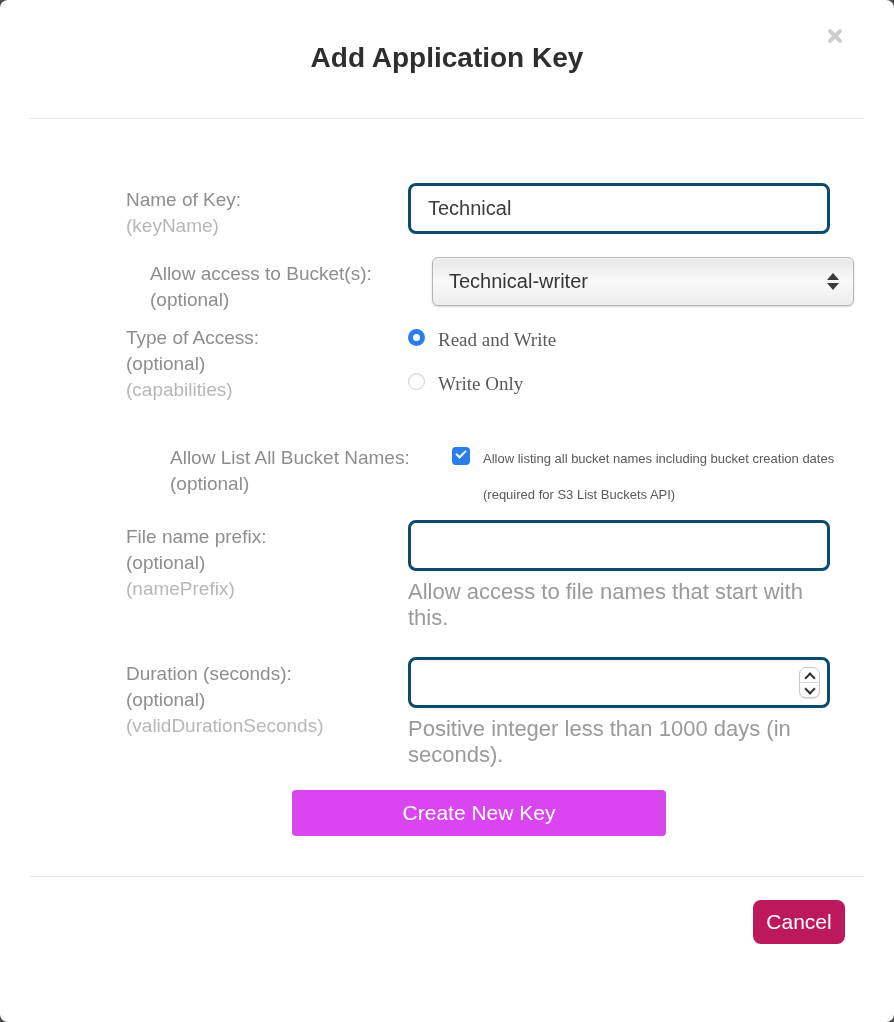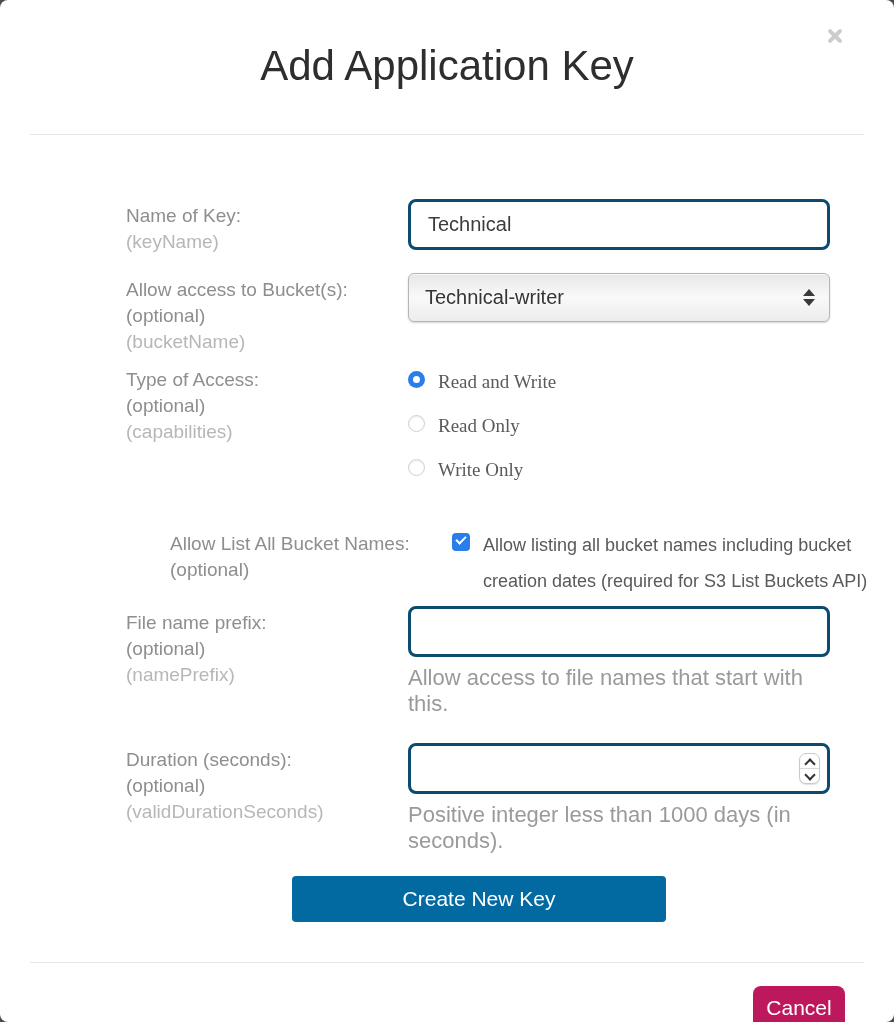--- a/index.html
+++ b/index.html
@@ -26,21 +26,21 @@
     position:absolute; left:0; top:7px;
     width:18px; height:4px; border-radius:2px;
     background:#cccccc;
   }
   .close-btn .bar:nth-child(1){ transform:rotate(45deg); }
   .close-btn .bar:nth-child(2){ transform:rotate(-45deg); }
 
   .title {
     margin:42px 0 0 0;
     text-align:center;
-    font-size:42px; font-weight:400;
+    font-size:28px; font-weight:700;
     color:#2e2e2e; letter-spacing:0;
   }
   .divider {
     border:none; border-top:1px solid #e7e7e7;
     margin:44px 30px 0 30px;
   }
 
   
   .form { padding:64px 0 0 126px; }
   .row { display:flex; align-items:flex-start; }
@@ -93,21 +93,21 @@
   .checkbox {
     width:18px; height:18px; border-radius:4px; background:#2b7de9;
     margin:6px 13px 0 0; flex:0 0 auto; position:relative; cursor:pointer;
   }
   .checkbox .tick {
     position:absolute; left:4px; top:3px;
     width:8px; height:4px;
     border-left:2.5px solid #fff; border-bottom:2.5px solid #fff;
     transform:rotate(-45deg);
   }
-  .check-text { font-size:18px; line-height:36px; color:#5a5a5a; width:392px; }
+  .check-text { font-size:13px; line-height:36px; color:#5a5a5a; width:392px; }
 
   
   .help { margin-top:8px; text-align:left; font-size:22px; color:#9a9a9a; width:422px; }
 
   
   .spinner {
     position:absolute; right:10px; top:10px;
     width:21px; height:31px; box-sizing:border-box;
     background:#ffffff; border:1px solid #c9c9c9; border-radius:7px;
     box-shadow:0 1px 1px rgba(0,0,0,0.12);
@@ -119,36 +119,36 @@
     position:absolute; left:6px; width:6px; height:6px;
     border-left:2px solid #333; border-top:2px solid #333;
   }
   .chev-up   { top:6px;  transform:rotate(45deg); }
   .chev-down { top:2px;  transform:rotate(225deg); }
 
   
   .create-btn {
     display:block; margin:22px 0 0 166px;
     width:374px; height:46px;
-    background:#0369a1; color:#ffffff;
+    background:#d946ef; color:#ffffff;
     border:none; border-radius:4px;
     font-size:21px; font-family:inherit; cursor:pointer;
   }
   .footer-divider { border:none; border-top:1px solid #e7e7e7; margin:40px 30px 0 30px; }
   .footer { display:flex; justify-content:flex-end; padding:23px 49px 0 0; }
   .cancel-btn {
     width:92px; height:44px;
     background:#be185d; color:#ffffff;
     border:none; border-radius:8px;
     font-size:21px; font-family:inherit; cursor:pointer;
   }
 
   
   .row-name     { margin-bottom:18px; }
-  .row-bucket   { margin-bottom:8px;  }
+  .row-bucket   { margin-bottom:8px;margin-left:24px;  }
   .row-access   { margin-bottom:24px; }
   .row-list     { margin-bottom:7px;margin-left:44px;  }
   .row-prefix   { margin-bottom:26px; }
   .row-duration { margin-bottom:0;    }
 </style>
 </head>
 <body>
 
 <div class="modal">
 
@@ -169,21 +169,20 @@
       </div>
       <div class="control">
         <input class="text-input" type="text" value="Technical" style="">
       </div>
     </div>
 
     <div class="row row-bucket">
       <div class="labels">
         <div class="lbl">Allow access to Bucket(s):</div>
         <div class="lbl">(optional)</div>
-        <div class="code">(bucketName)</div>
       </div>
       <div class="control">
         <div class="select">
           <span class="select-value">Technical-writer</span>
           <span class="select-arrows">
             <span class="tri-up"></span>
             <span class="tri-down"></span>
           </span>
         </div>
       </div>
@@ -193,24 +192,20 @@
       <div class="labels">
         <div class="lbl">Type of Access:</div>
         <div class="lbl">(optional)</div>
         <div class="code">(capabilities)</div>
       </div>
       <div class="control">
         <div class="radio-group">
           <div class="radio-row">
             <span class="radio-circle checked"></span>
             <span class="radio-label">Read and Write</span>
-          </div>
-          <div class="radio-row">
-            <span class="radio-circle"></span>
-            <span class="radio-label">Read Only</span>
           </div>
           <div class="radio-row">
             <span class="radio-circle"></span>
             <span class="radio-label">Write Only</span>
           </div>
         </div>
       </div>
     </div>
 
     <div class="row row-list">

